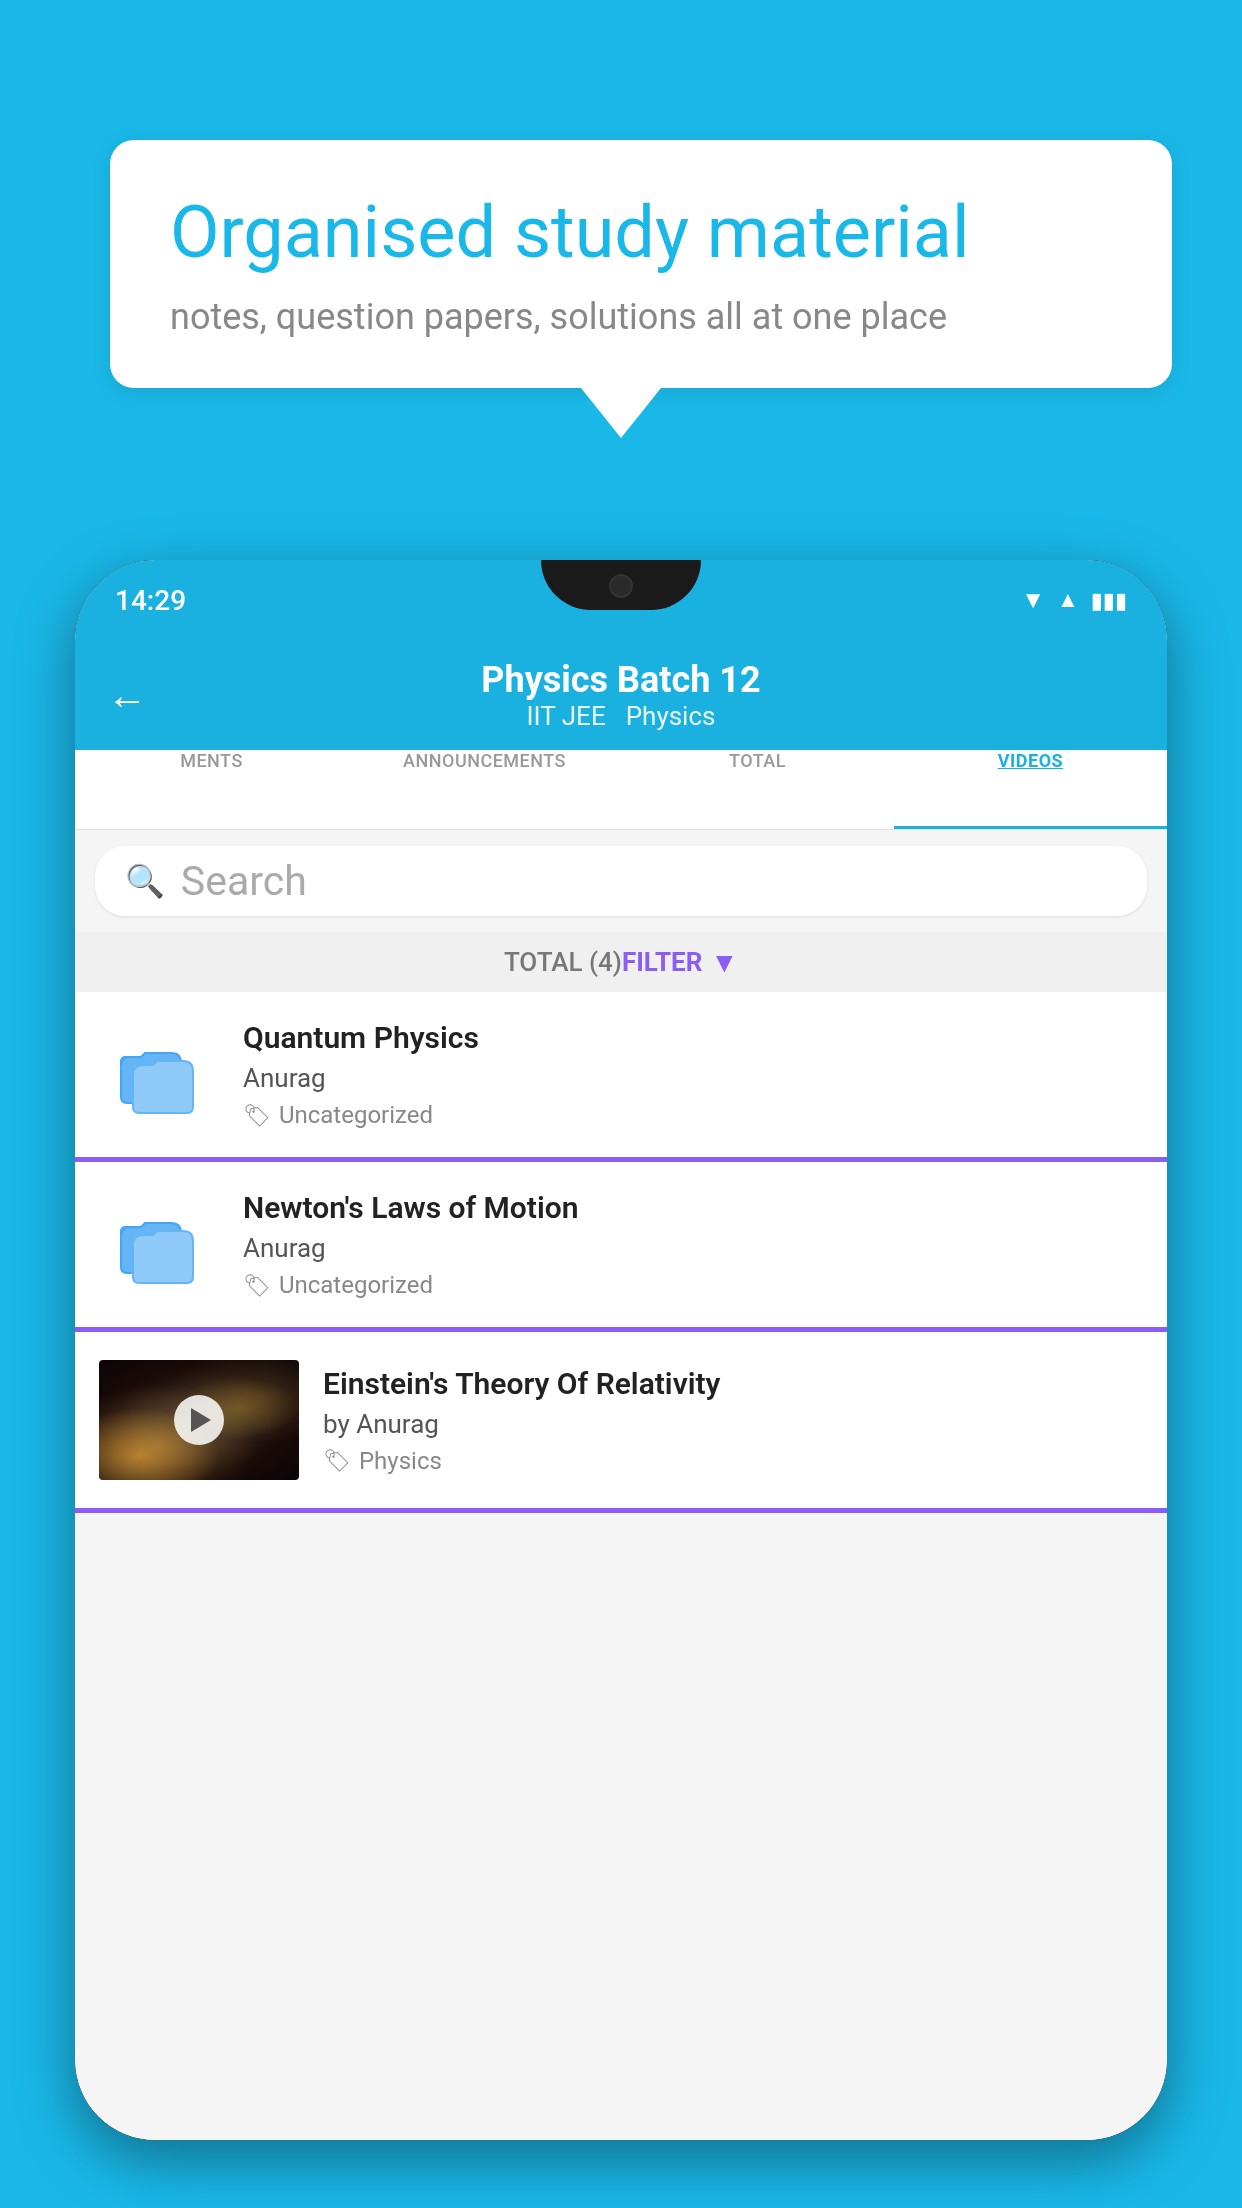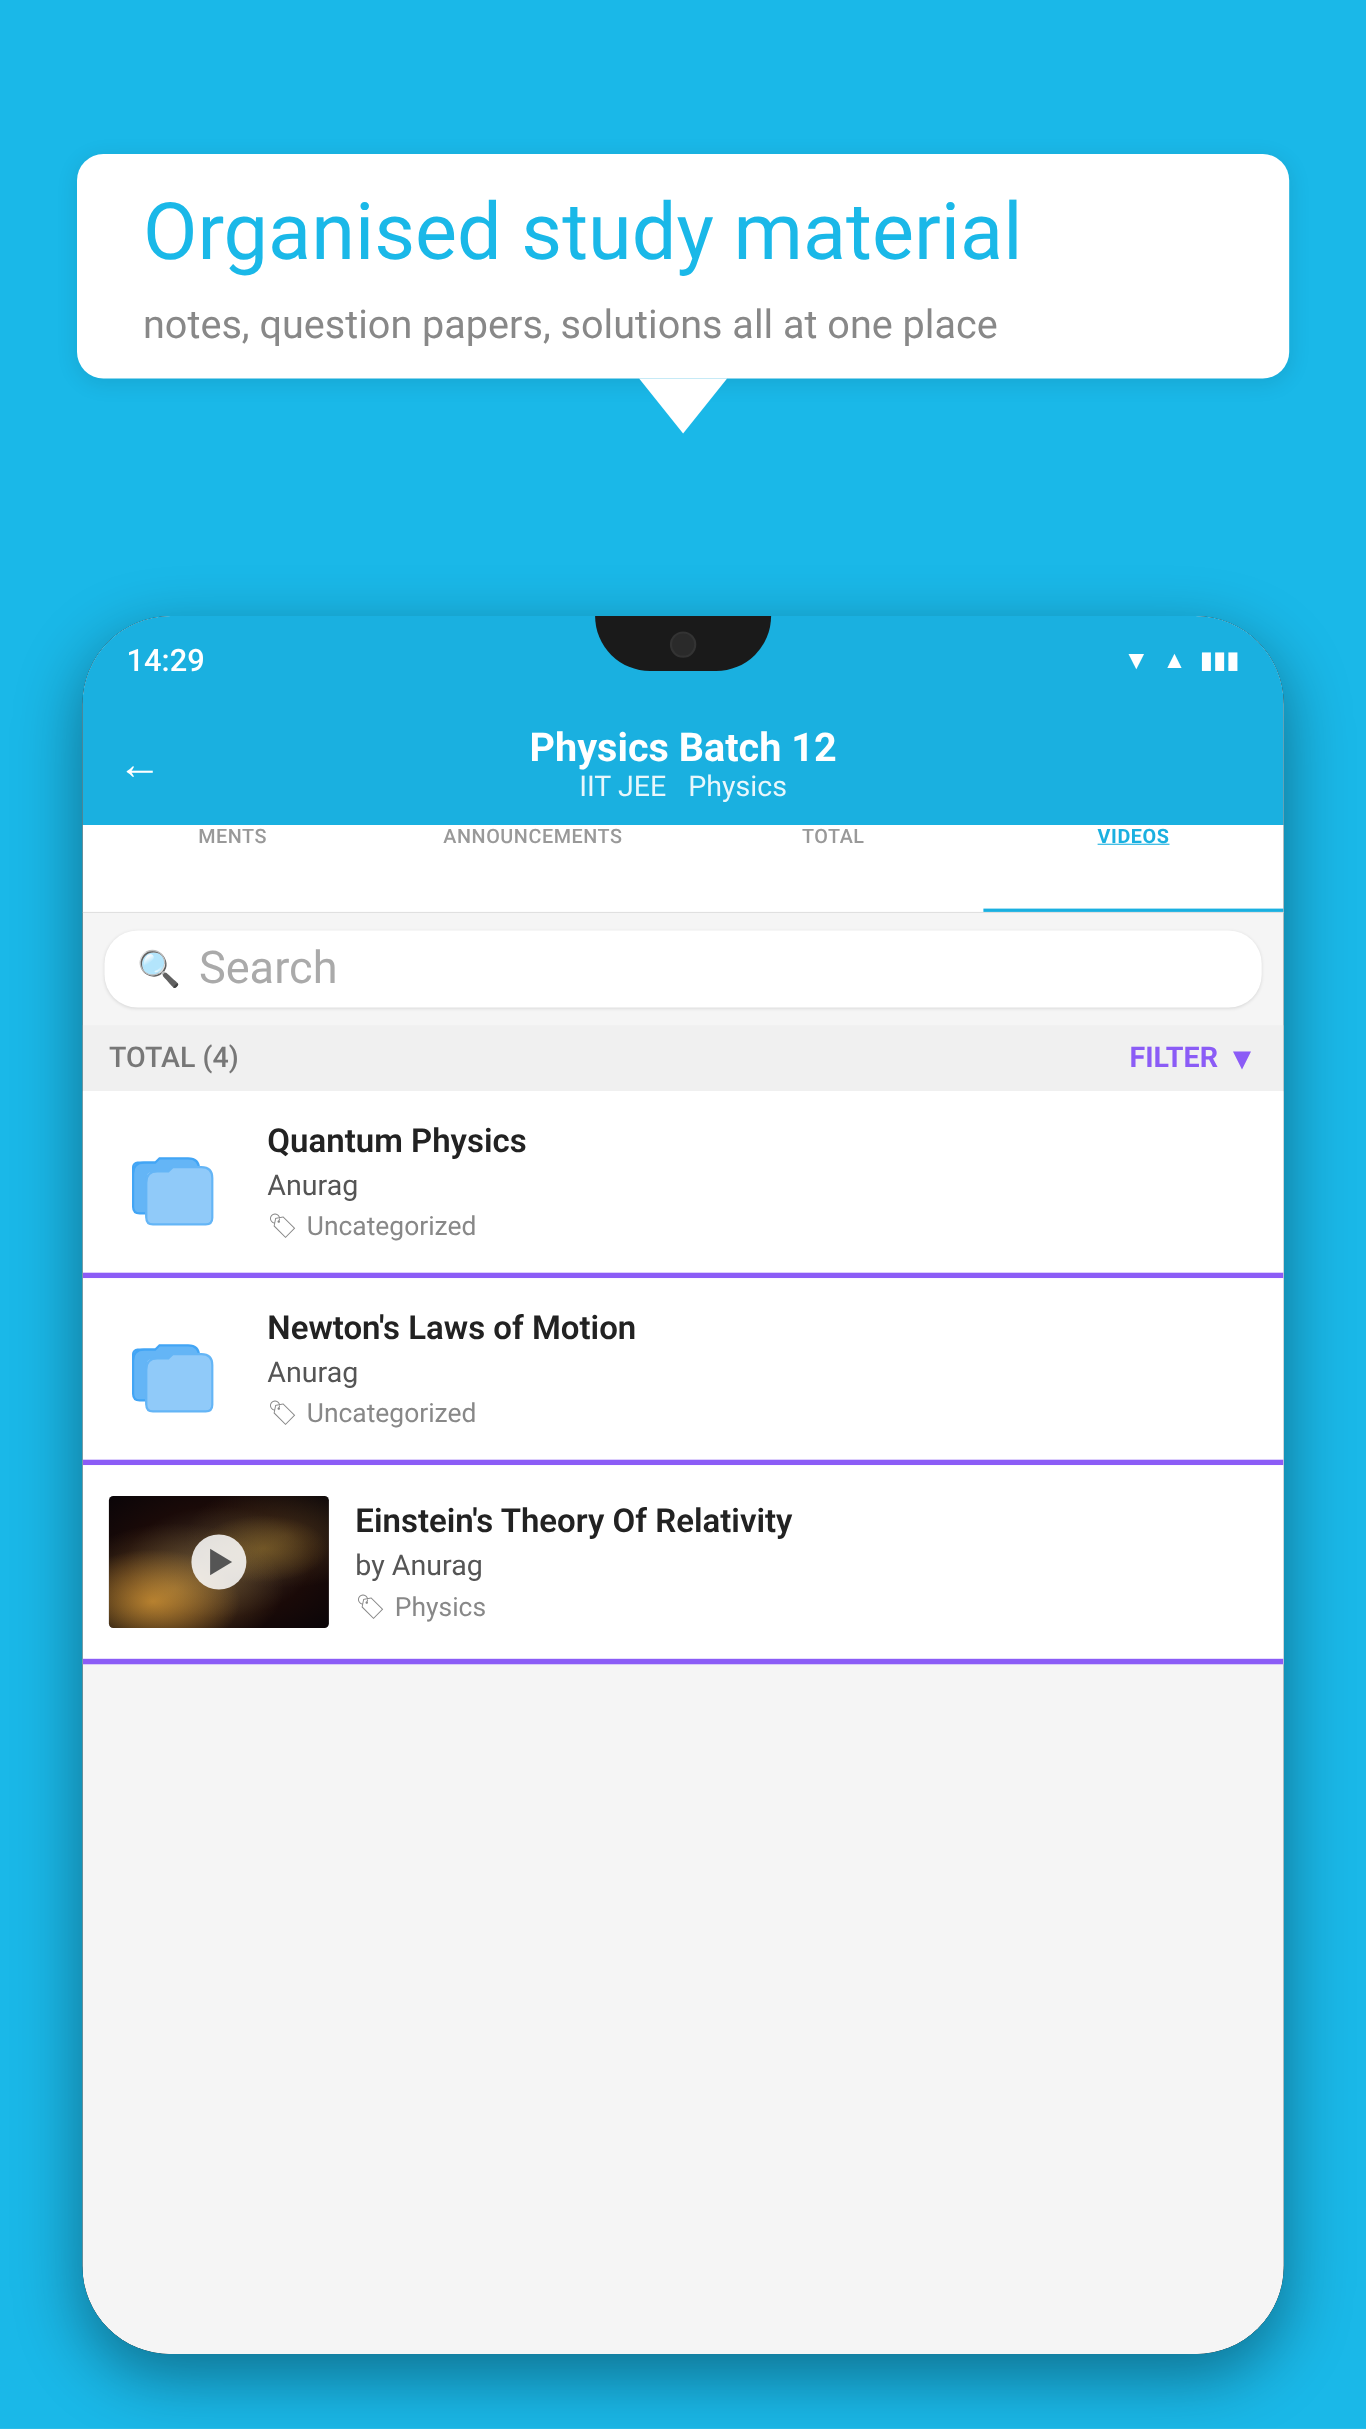--- a/index.html
+++ b/index.html
@@ -17,22 +17,23 @@
     .speech-bubble-container {
       position: absolute;
       top: 140px;
       left: 70px;
       right: 70px;
     }
 
     .speech-bubble {
       background: white;
       border-radius: 24px;
-      padding: 28px 60px;
+      padding: 50px 60px;
       box-shadow: 0 4px 20px rgba(0,0,0,0.1);
+      margin-left: 40px;
     }
 
     .speech-bubble-title {
       color: #1ab8e8;
       font-size: 72px;
       font-weight: 400;
       line-height: 1.2;
       margin-bottom: 20px;
     }
 
@@ -255,21 +256,21 @@
       color: #aaa;
       font-size: 41px;
     }
 
     
     .filter-bar {
       background: #f0f0f0;
       height: 60px;
       display: flex;
       align-items: center;
-      justify-content: space-between;
+      justify-content: center;
       padding: 0 24px;
     }
 
     .total-count {
       color: #777;
       font-size: 26px;
       font-weight: 500;
     }
 
     .filter-btn {

